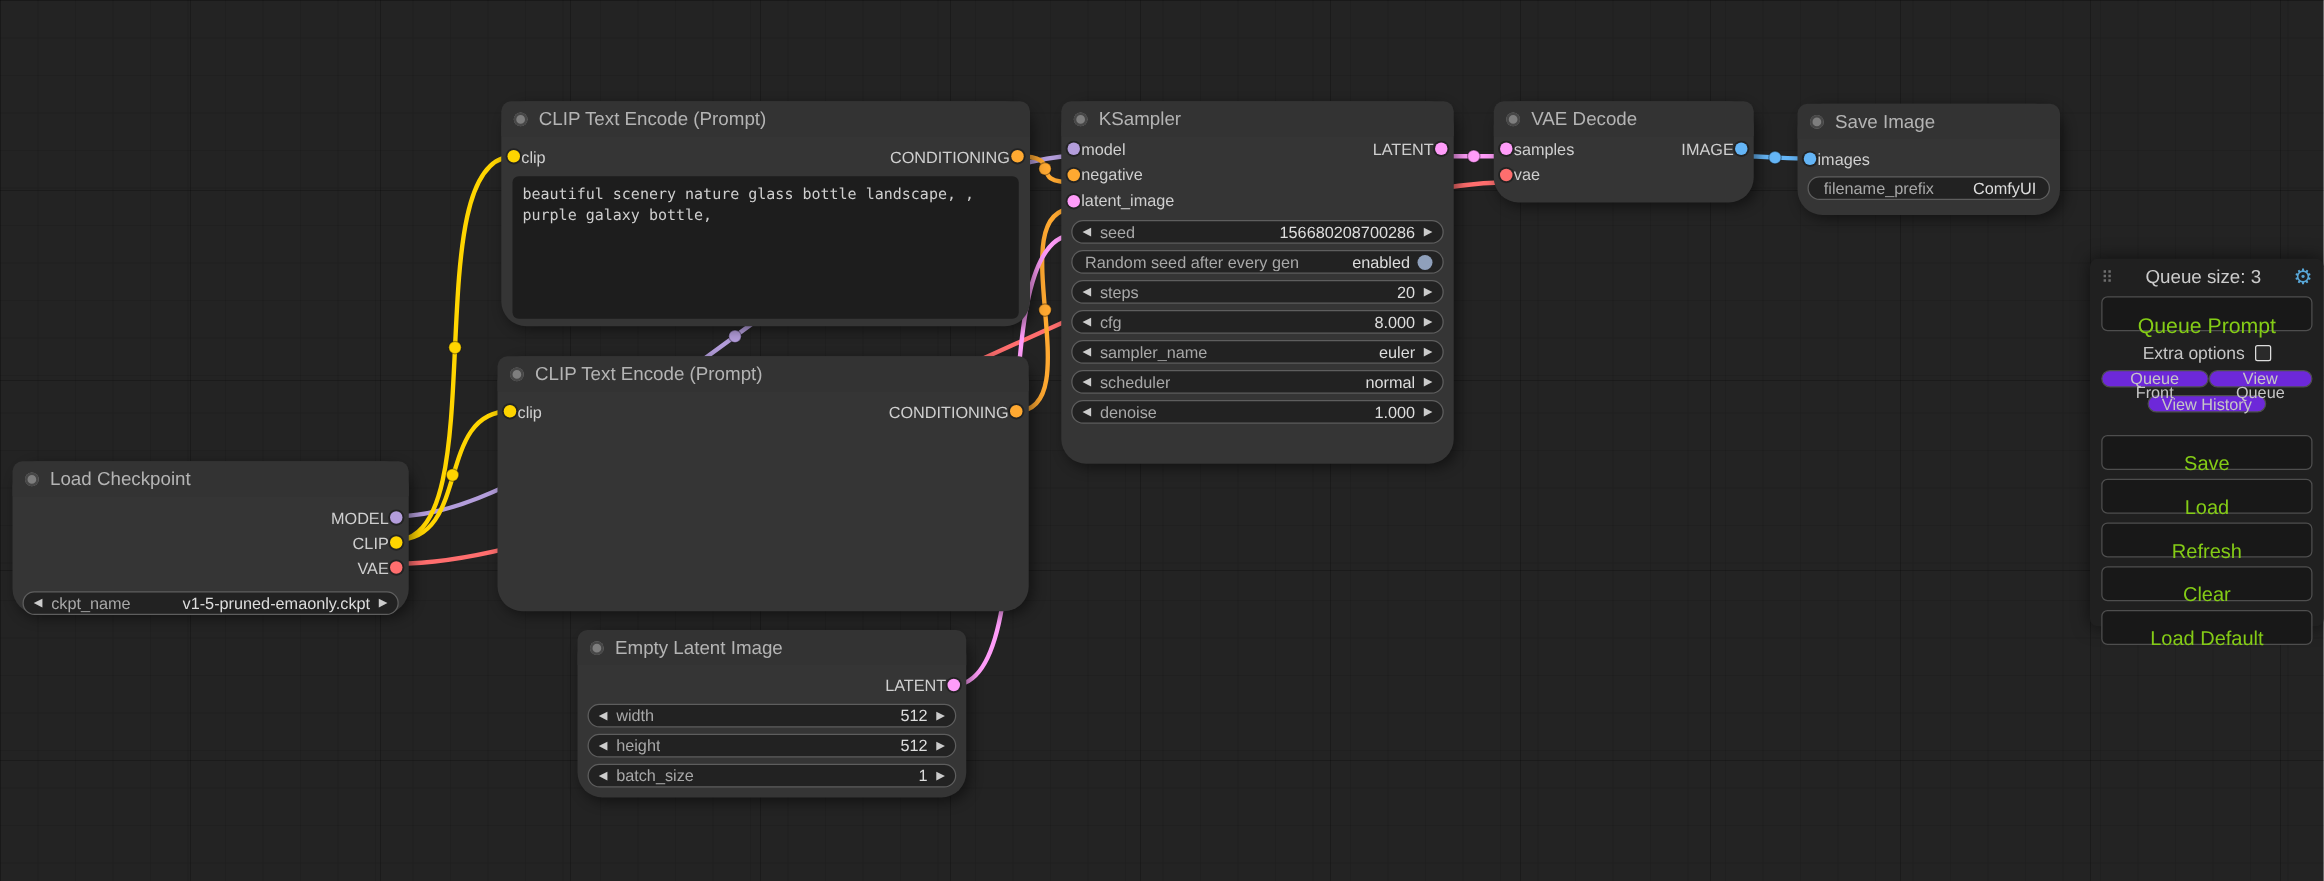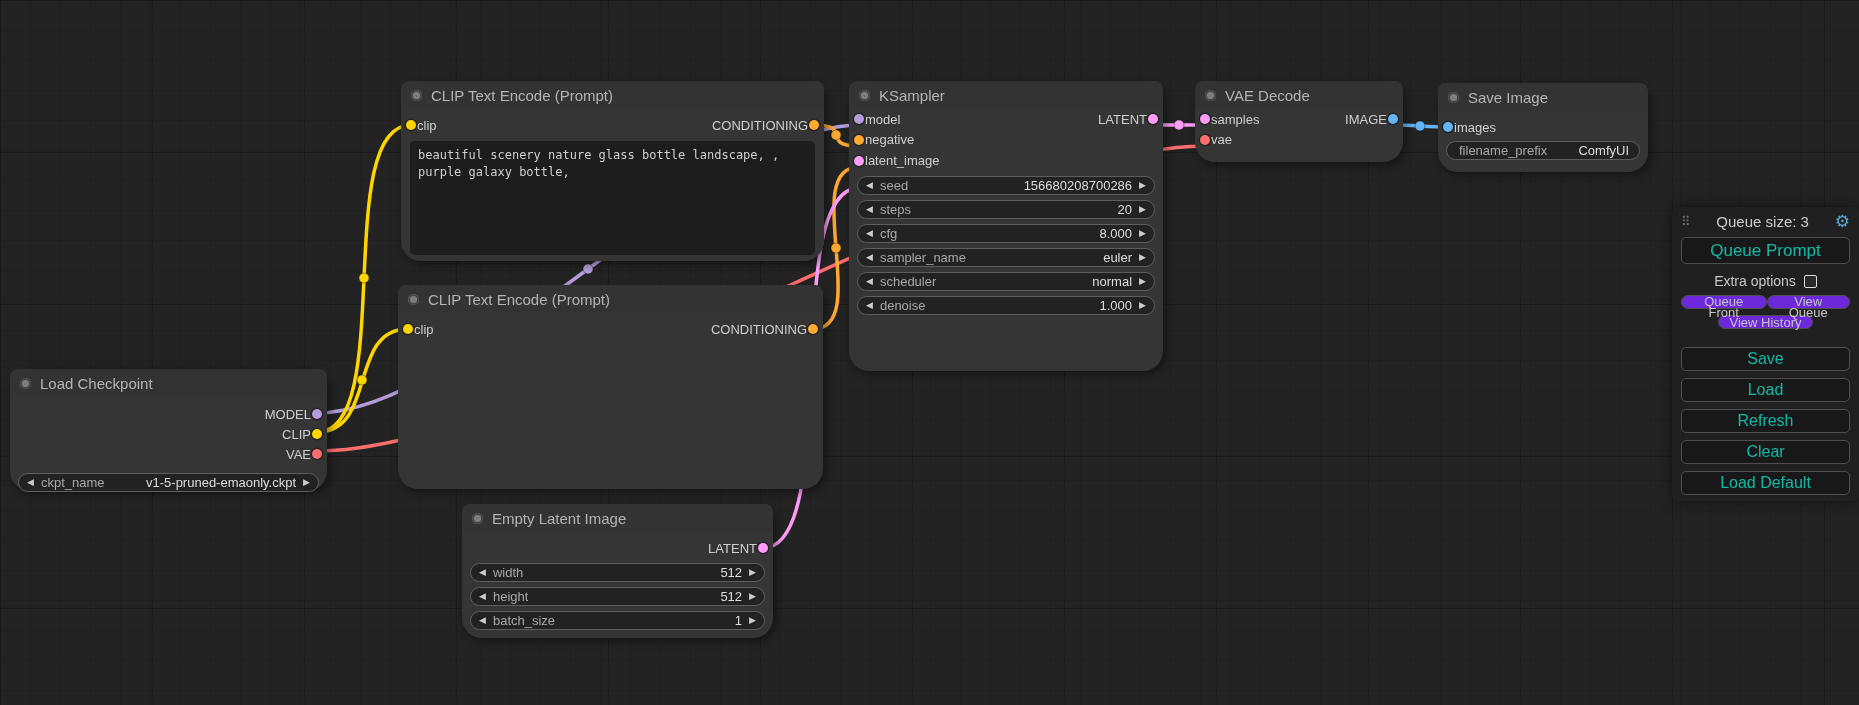--- a/index.html
+++ b/index.html
@@ -58,22 +58,22 @@
   
   #queue-panel{position:absolute;left:1672px;top:207px;width:187px;height:294px;
     background:#202020;border-radius:6px;box-shadow:0 0 14px rgba(0,0,0,.55);
     color:#cccccc;box-sizing:border-box;}
   .qp-header{display:flex;align-items:center;height:28px;padding:0 9px;}
   .qp-drag{color:#6d6d6d;font-size:13px;cursor:grab;}
   .qp-size{flex:1;text-align:center;font-size:15px;color:#cccccc;}
   .qp-gear{color:#58a6d6;font-size:17px;line-height:1;cursor:pointer;}
   button{font-family:inherit;cursor:pointer;}
   .qbtn{display:block;width:169px;margin:7px auto 0;height:24px;background:#181818;
-    border:1px solid #4e4e4e;border-radius:5px;color:#14b8a6;font-size:16px;
-    text-align:center;line-height:20px;padding:0;}
+    border:1px solid #4e4e4e;border-radius:5px;color:#84cc16;font-size:16px;
+    text-align:center;line-height:20px;padding:13px;}
   #btn-queue-prompt{margin-top:2px;height:27px;font-size:17px;}
   #btn-save{margin-top:18px;}
   .qp-extra{display:flex;align-items:center;justify-content:center;gap:8px;
     margin-top:9px;font-size:14px;color:#c6c6c6;height:16px;}
   .qp-checkbox{width:13px;height:13px;border:1.5px solid #dddddd;border-radius:2px;
     background:#2a2a2a;box-sizing:border-box;cursor:pointer;}
   .qp-smallrow{display:flex;justify-content:space-between;margin:6px 9px 0;}
   .sbtn{height:14px;background:#6d28d9;border:1px solid #4e4e4e;border-radius:8px;
     color:#c6c6c6;font-size:13px;line-height:11px;padding:0 10px;}
   .sbtn.center{display:block;margin:6px auto 0;}
@@ -206,20 +206,25 @@
       <span class="dot in" style="background: rgb(255, 156, 249);"></span>
       <span>latent_image</span>
     </div>
     <div class="widget">
       <span class="w-arrow">◀</span>
       <span class="w-label">seed</span>
       <span class="w-value">156680208700286</span>
       <span class="w-arrow">▶</span>
     </div>
     <div class="widget">
+      <span class="w-label" style="margin-left:2px">Random seed after every gen</span>
+      <span class="w-value noarrow">enabled</span>
+      <span class="toggle-dot" style="background: rgb(143, 160, 187);"></span>
+    </div>
+    <div class="widget">
       <span class="w-arrow">◀</span>
       <span class="w-label">steps</span>
       <span class="w-value">20</span>
       <span class="w-arrow">▶</span>
     </div>
     <div class="widget">
       <span class="w-arrow">◀</span>
       <span class="w-label">cfg</span>
       <span class="w-value">8.000</span>
       <span class="w-arrow">▶</span>

